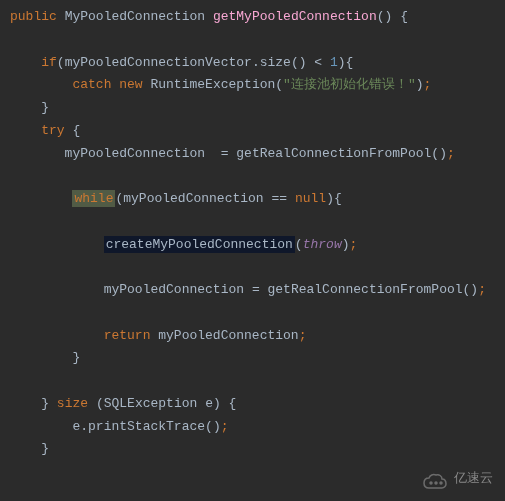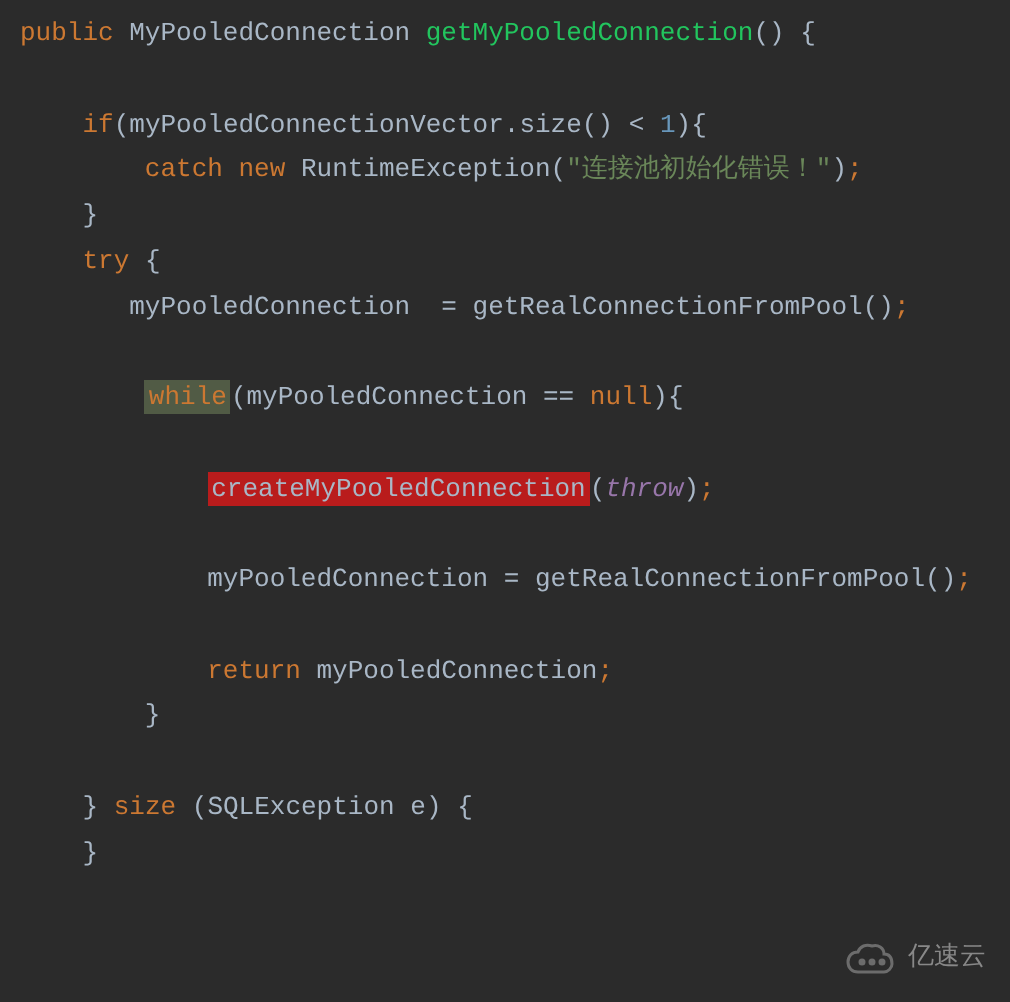--- a/index.html
+++ b/index.html
@@ -19,42 +19,42 @@
       position: relative;
       padding: 6px 0;
     }
     .code-line {
       white-space: pre;
       padding-left: 10px;
     }
     .annotation { color: #bbb529; }
     .keyword { color: #cc7832; }
     .type { color: #a9b7c6; }
-    .method-decl { color: #22c55e; margin-top: 16px; }
+    .method-decl { color: #f9a8d4; margin-top: 16px; }
     .paren { color: #a9b7c6; }
     .brace { color: #a9b7c6; }
     .number { color: #6897bb; }
     .string { color: #6a8759; }
     .param-italic { color: #9876aa; font-style: italic; }
     .semicolon { color: #cc7832; }
     .hl-while {
       background: #515b45;
       padding: 1px 2px;
       margin-top: 16px;
     }
     .hl-create {
-      background: #b91c1c;
+      background: #0f172a;
       padding: 1px 2px;
     }
     .watermark {
       position: absolute;
       bottom: 10px;
       right: 12px;
       display: flex;
-      align-items: center;
+      align-items: flex-end;
       gap: 6px;
       color: #888;
       font-size: 13px;
       z-index: 10;
     }
     .watermark svg {
       opacity: 0.7;
     }
   </style>
 </head>
@@ -72,20 +72,21 @@
 <div class="code-line">        <span class="hl-while keyword">while</span><span class="paren">(</span><span>myPooledConnection</span> <span>==</span> <span class="keyword">null</span><span class="paren">)</span><span class="brace">{</span></div>
 <div class="code-line"> </div>
 <div class="code-line">            <span class="hl-create">createMyPooledConnection</span><span class="paren">(</span><span class="param-italic">throw</span><span class="paren">)</span><span class="semicolon">;</span></div>
 <div class="code-line"> </div>
 <div class="code-line">            <span>myPooledConnection</span> <span>=</span> <span>getRealConnectionFromPool</span><span class="paren">(</span><span class="paren">)</span><span class="semicolon">;</span></div>
 <div class="code-line"> </div>
 <div class="code-line">            <span class="keyword">return</span> <span>myPooledConnection</span><span class="semicolon">;</span></div>
 <div class="code-line">        <span class="brace">}</span></div>
 <div class="code-line"> </div>
 <div class="code-line">    <span class="brace">}</span> <span class="keyword">size</span> <span class="paren">(</span><span>SQLException</span> <span>e</span><span class="paren">)</span> <span class="brace">{</span></div>
+<div class="code-line">        <span>e</span><span>.</span><span>printStackTrace</span><span class="paren">(</span><span class="paren">)</span><span class="semicolon">;</span></div>
 <div class="code-line">    <span class="brace">}</span></div>
 
 </div>
 
 <div class="watermark">
   <svg width="26" height="18" viewBox="0 0 26 18" fill="none" stroke="#888" stroke-width="1.5">
     <path d="M7 15 C4 15 2 13 2 10 C2 7 4 5 7 5 C8 2 11 1 14 2 C17 1 20 3 20 6 C23 6 24 8 24 11 C24 13 22 15 20 15 Z"></path>
     <circle cx="9" cy="10" r="1" fill="#888"></circle>
     <circle cx="14" cy="10" r="1" fill="#888"></circle>
     <circle cx="19" cy="10" r="1" fill="#888"></circle>

